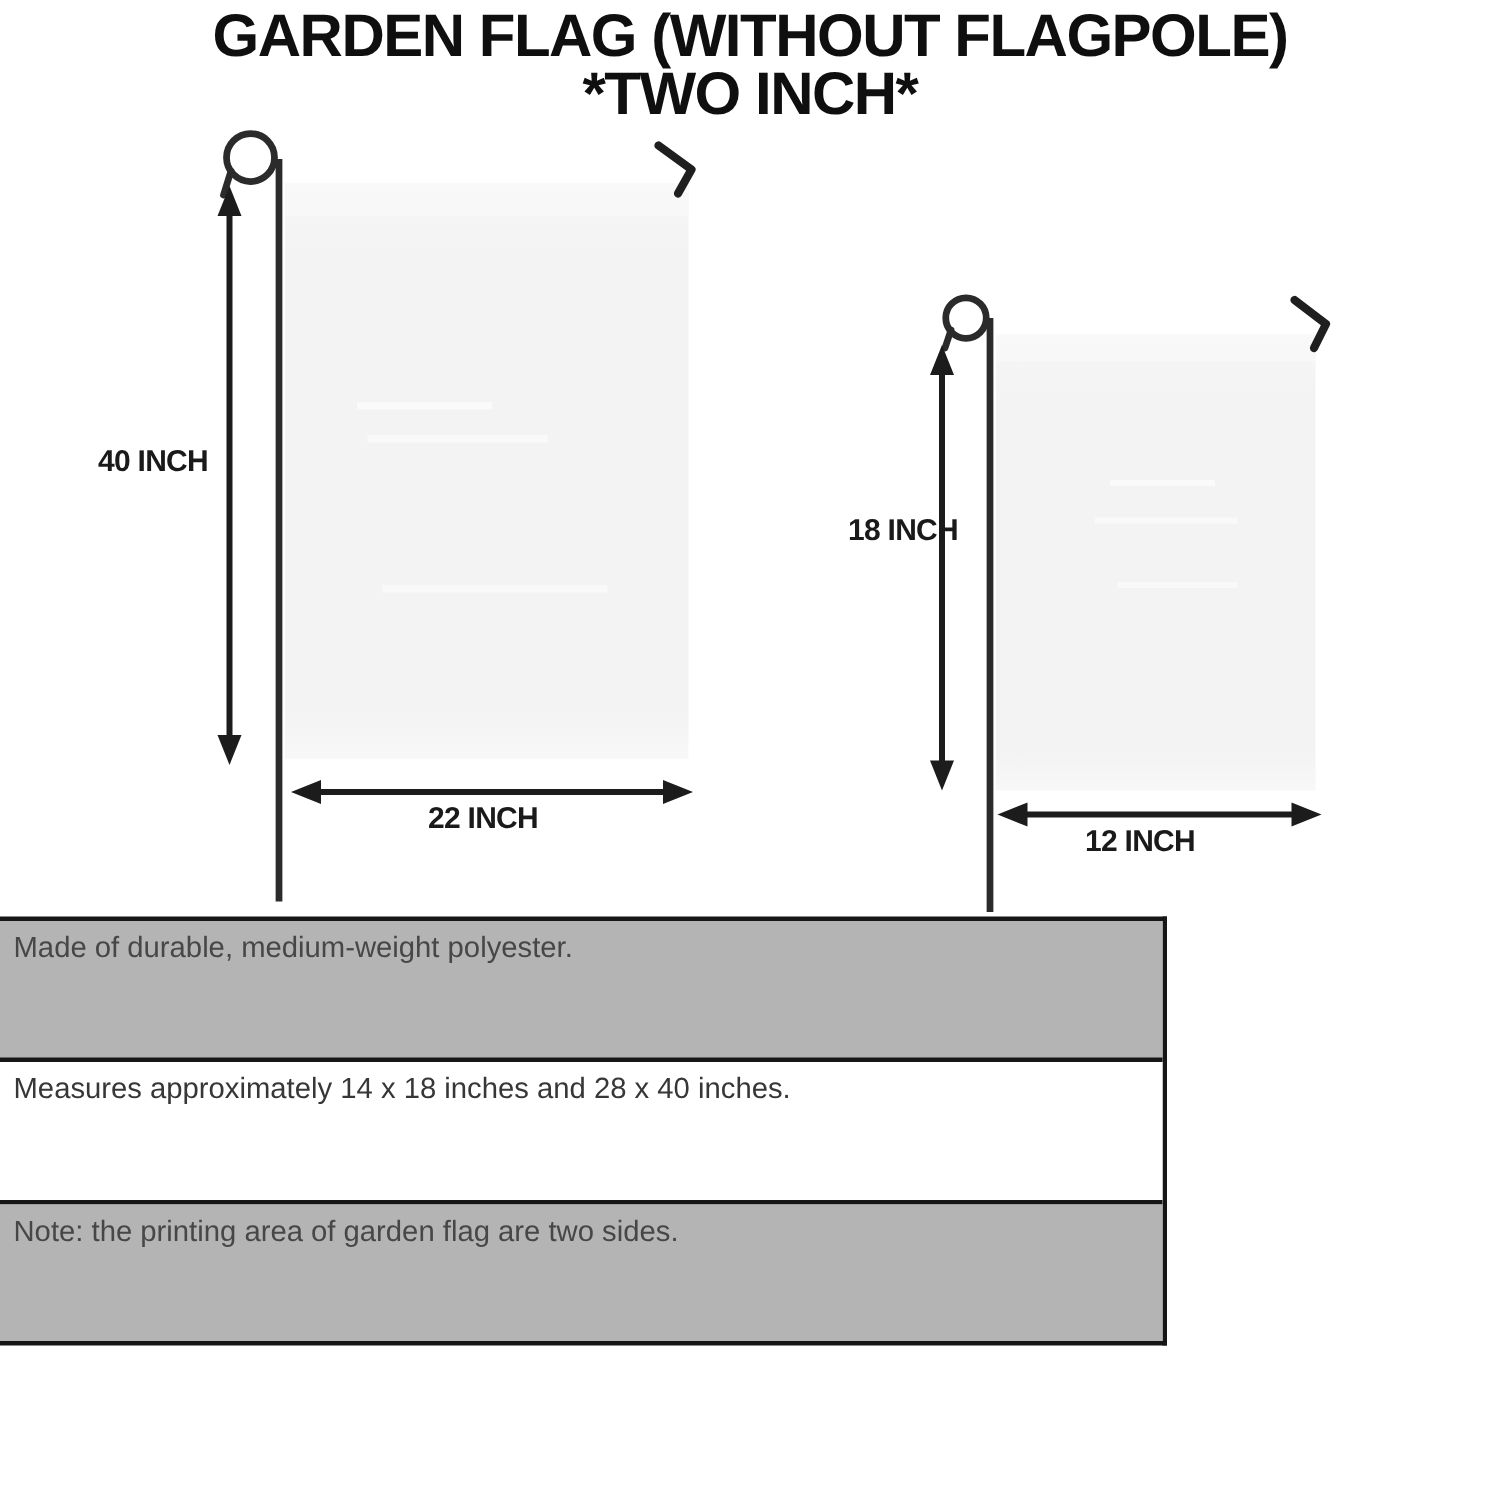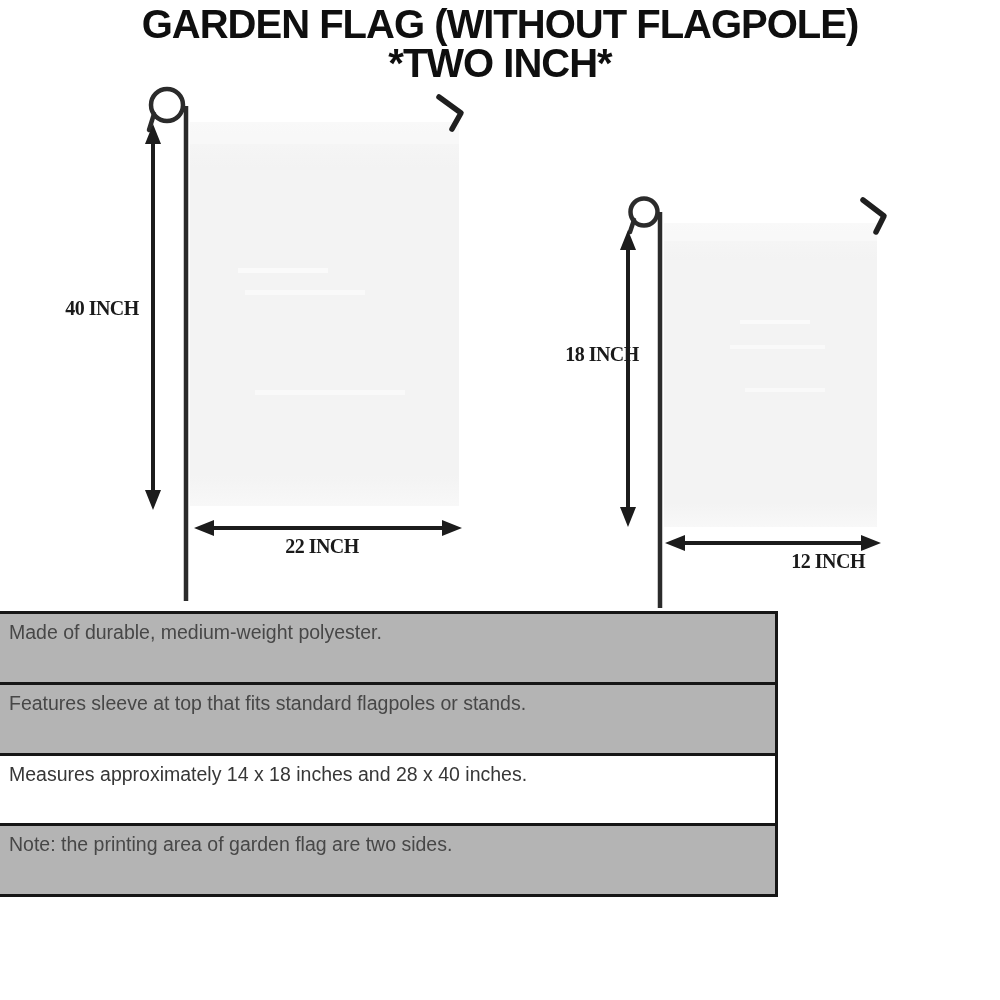--- a/index.html
+++ b/index.html
@@ -42,26 +42,25 @@
   
   .dim-label {
     position: absolute;
     width: 120px;
     text-align: center;
     font-weight: bold;
     color: #1a1a1a;
     font-size: 20px;
     letter-spacing: -0.5px;
     white-space: nowrap;
-    font-family: Liberation Serif, serif;
   }
   #dim-40 { left: 42px;  top: 297px; }
   #dim-28 { left: 262px; top: 535px; }
   #dim-18 { left: 542px; top: 343px; }
-  #dim-12 { left: 745px; top: 550px; text-align: right; }
+  #dim-12 { left: 700px; top: 550px; }
 
   
   #features {
     position: absolute;
     left: 0;
     top: 611px;
     width: 778px;
     height: 286px;
     box-sizing: border-box;
     border: 3px solid #161616;
@@ -146,18 +145,17 @@
     </g>
   </svg>
 
   <div id="dim-40" class="dim-label">40 INCH</div>
   <div id="dim-28" class="dim-label">22 INCH</div>
   <div id="dim-18" class="dim-label">18 INCH</div>
   <div id="dim-12" class="dim-label">12 INCH</div>
 
   <div id="features">
     <div class="feature-row gray">Made of durable, medium-weight polyester.</div>
-    <div class="feature-row gray">Features sleeve at top that fits standard flagpoles or stands.</div>
     <div class="feature-row white">Measures approximately 14 x 18 inches and 28 x 40 inches.</div>
     <div class="feature-row gray">Note: the printing area of garden flag are two sides.</div>
   </div>
 
 </div>
 
 </body></html>

